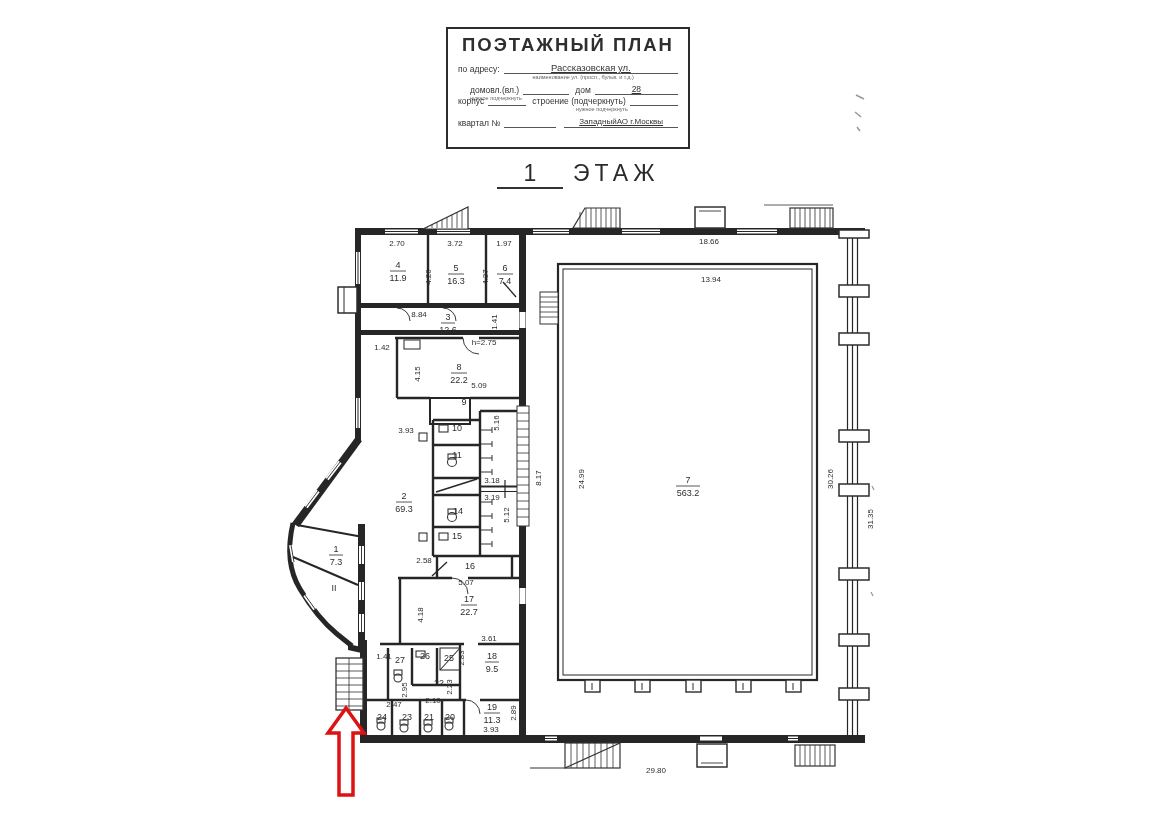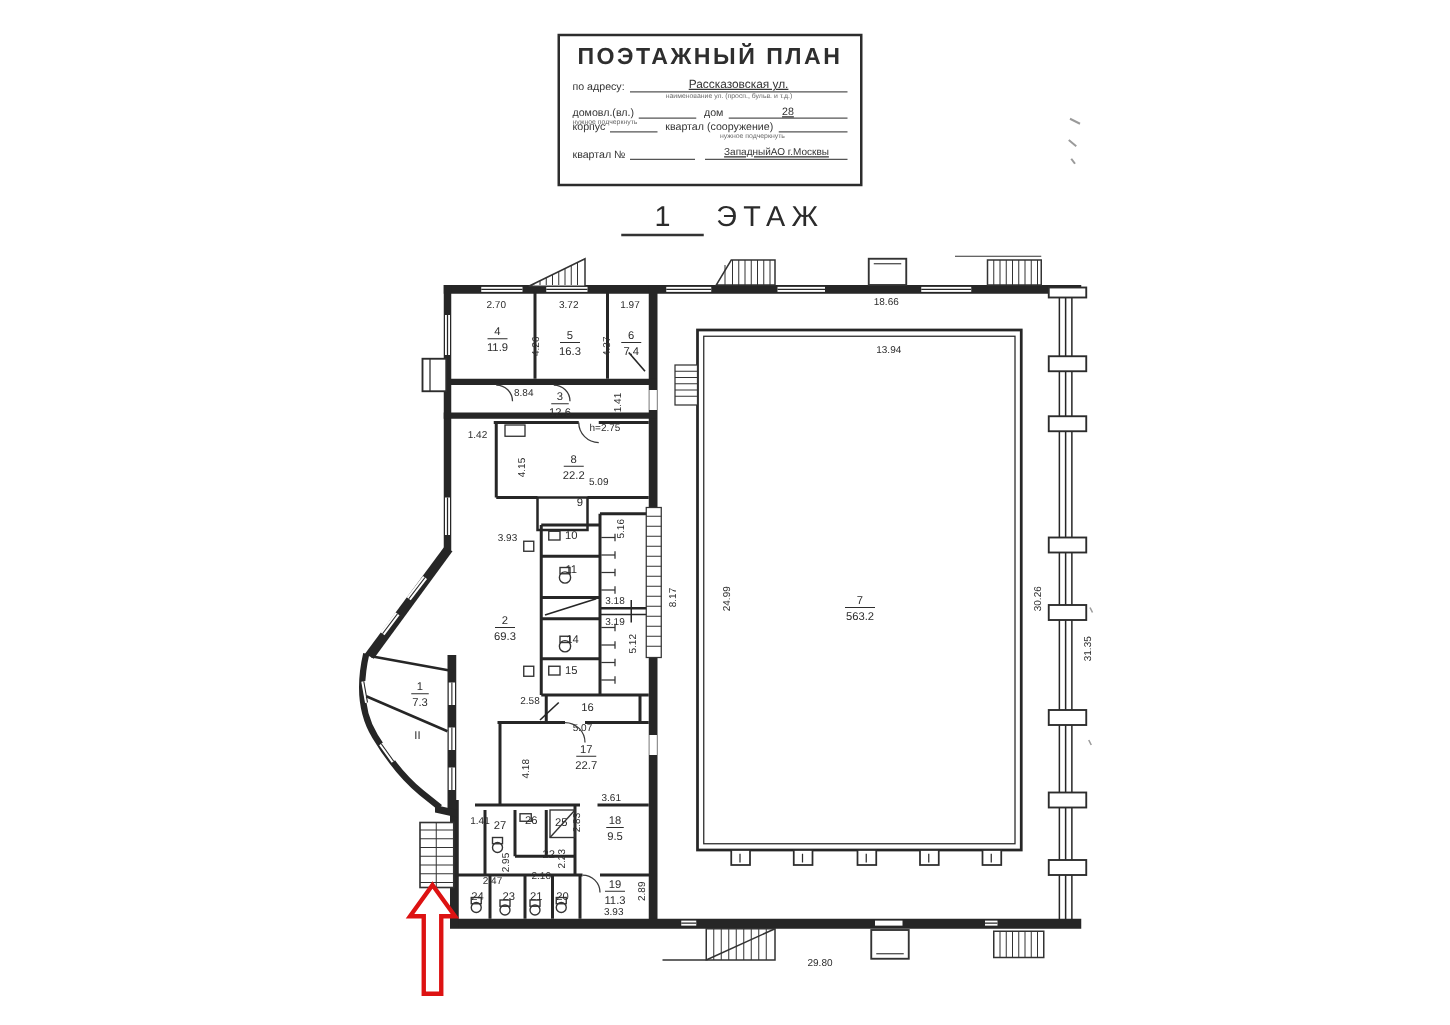--- a/index.html
+++ b/index.html
@@ -10,21 +10,21 @@
                border:2px solid #2c2c2c;box-sizing:border-box;padding:5px 10px 6px;background:#fff;}
   .tb-title{font-size:18.5px;font-weight:700;letter-spacing:2px;text-align:center;
             white-space:nowrap;color:#2e2e2e;}
   .tb-row{position:relative;display:flex;align-items:flex-end;font-size:8.5px;color:#333;
           white-space:nowrap;}
   .tb-row .lab{padding-right:4px;}
   .u{border-bottom:1px solid #555;text-align:center;min-height:10px;}
   .u.grow{flex:1;text-decoration:underline;}
   .cap{position:absolute;top:100%;font-size:5.5px;color:#666;white-space:nowrap;line-height:6px;}
   .addr-val{font-size:9.5px;}
-  .r1{margin-top:6px;} .r2{margin-top:10px;} .r3{margin-top:0;} .r4{margin-top:11px;}
+  .r1{margin-top:6px;} .r2{margin-top:10px;margin-left:12px;} .r3{margin-top:0;} .r4{margin-top:11px;}
   
   .floor-heading{position:absolute;left:497px;top:160px;display:flex;align-items:baseline;}
   .floor-num{display:inline-block;width:66px;text-align:center;border-bottom:2px solid #333;
              font-size:23px;color:#2b2b2b;}
   .floor-word{font-size:23px;letter-spacing:5px;margin-left:10px;color:#2b2b2b;text-align:right;}
   
   svg.plan{position:absolute;left:0;top:0;}
   svg text{font-family:"Liberation Sans",sans-serif;fill:#2d2d2d;text-anchor:middle;}
   .t9{font-size:9px;} .t8{font-size:8px;}
 </style>
@@ -43,21 +43,21 @@
     <div class="tb-row r2">
       <span class="lab">домовл.(вл.)</span>
       <span class="u" style="width:46px;"></span>
       <span class="lab" style="padding-left:6px;">дом</span>
       <span class="u grow">28</span>
       <span class="cap" style="left:0;">нужное подчеркнуть</span>
     </div>
     <div class="tb-row r3">
       <span class="lab">корпус</span>
       <span class="u" style="width:38px;"></span>
-      <span class="lab" style="padding-left:6px;">квартал (сооружение)</span>
+      <span class="lab" style="padding-left:6px;">строение (подчеркнуть)</span>
       <span class="u grow"></span>
       <span class="cap" style="left:118px;">нужное подчеркнуть</span>
     </div>
     <div class="tb-row r4">
       <span class="lab">квартал №</span>
       <span class="u" style="width:52px;"></span>
       <span style="width:8px;"></span>
       <span class="u grow" style="font-size:8px;">ЗападныйАО г.Москвы</span>
     </div>
   </div>

